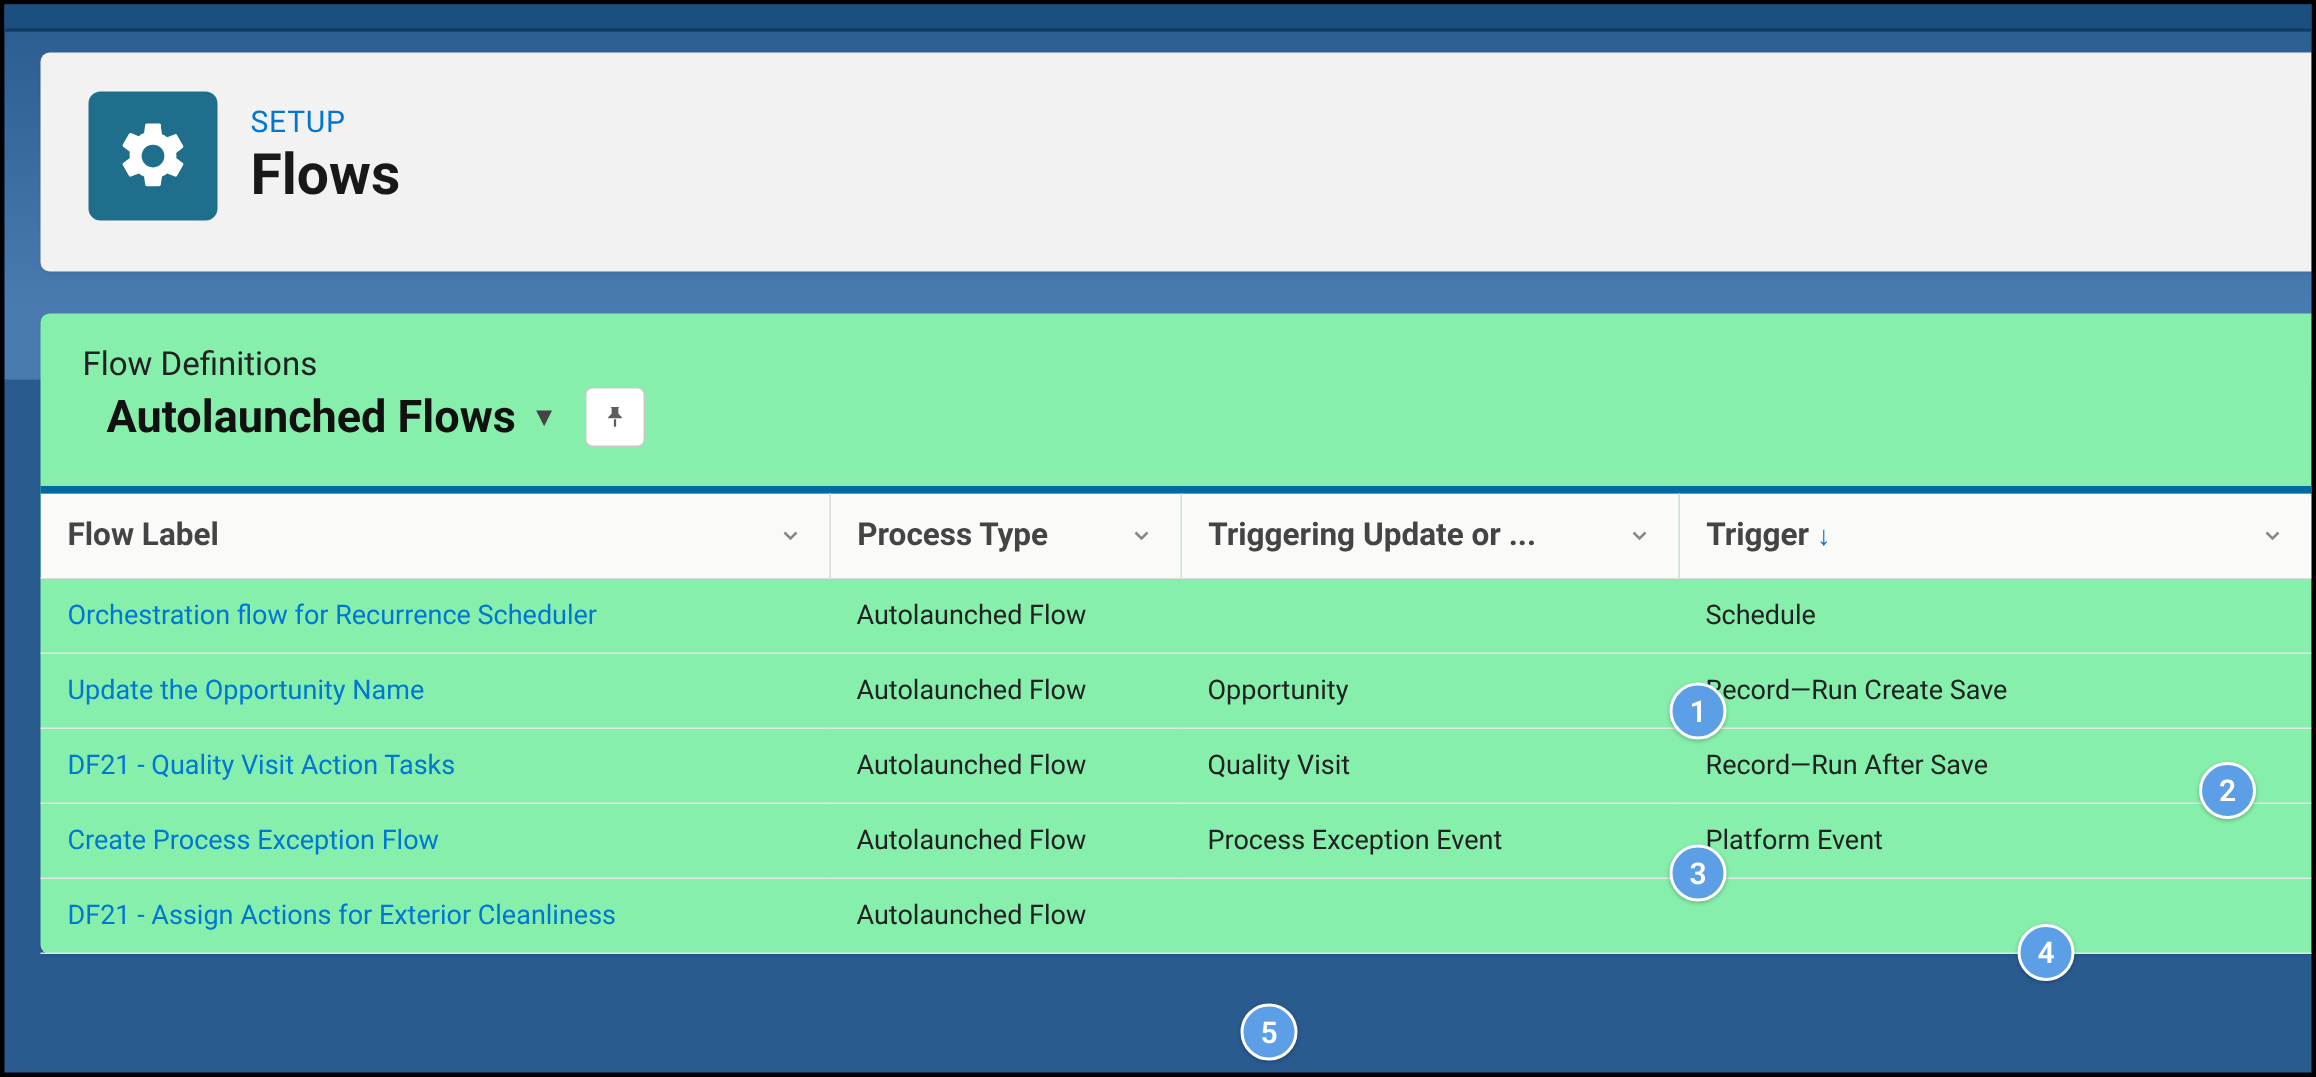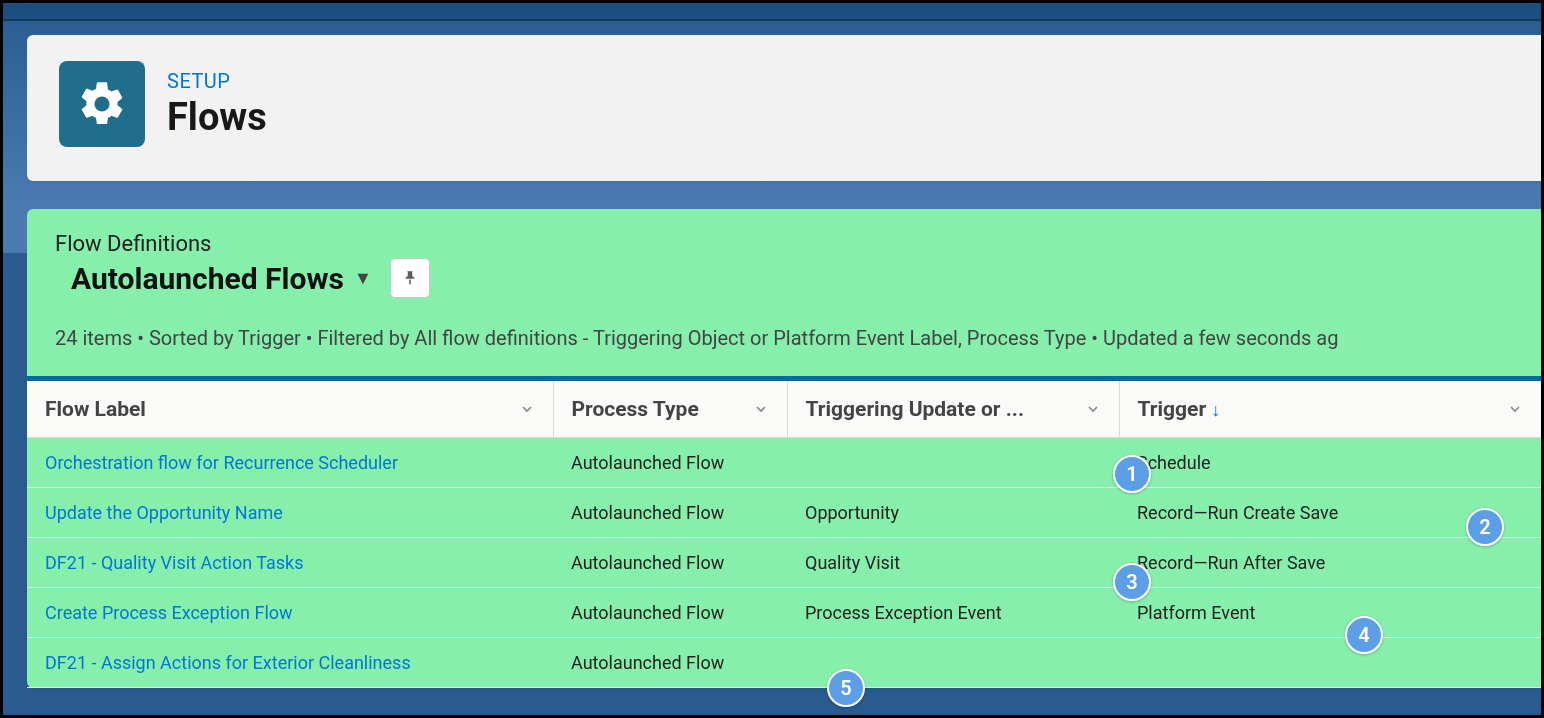--- a/index.html
+++ b/index.html
@@ -201,21 +201,20 @@
       <div class="view-name">
         <span>Autolaunched Flows</span>
         <span class="caret">▼</span>
       </div>
       <div class="pin-btn">
         <svg viewBox="0 0 24 24">
             <path d="M16 3l-1 1v5l3 3v1H6v-1l3-3V4L8 3h8zM11 14v6l1 1 1-1v-6h-2z"></path>
           </svg>
       </div>
     </div>
-    <div class="meta-text">24 items • Sorted by Trigger • Filtered by All flow definitions - Triggering Object or Platform Event Label, Process Type • Updated a few seconds ag</div>
   </div>
 
   <table class="flows">
     <thead>
       <tr>
         <th class="col-label">
           <div class="th-inner">
             <span>Flow Label</span>
             <span class="th-chevron">
                 <svg viewBox="0 0 24 24">

